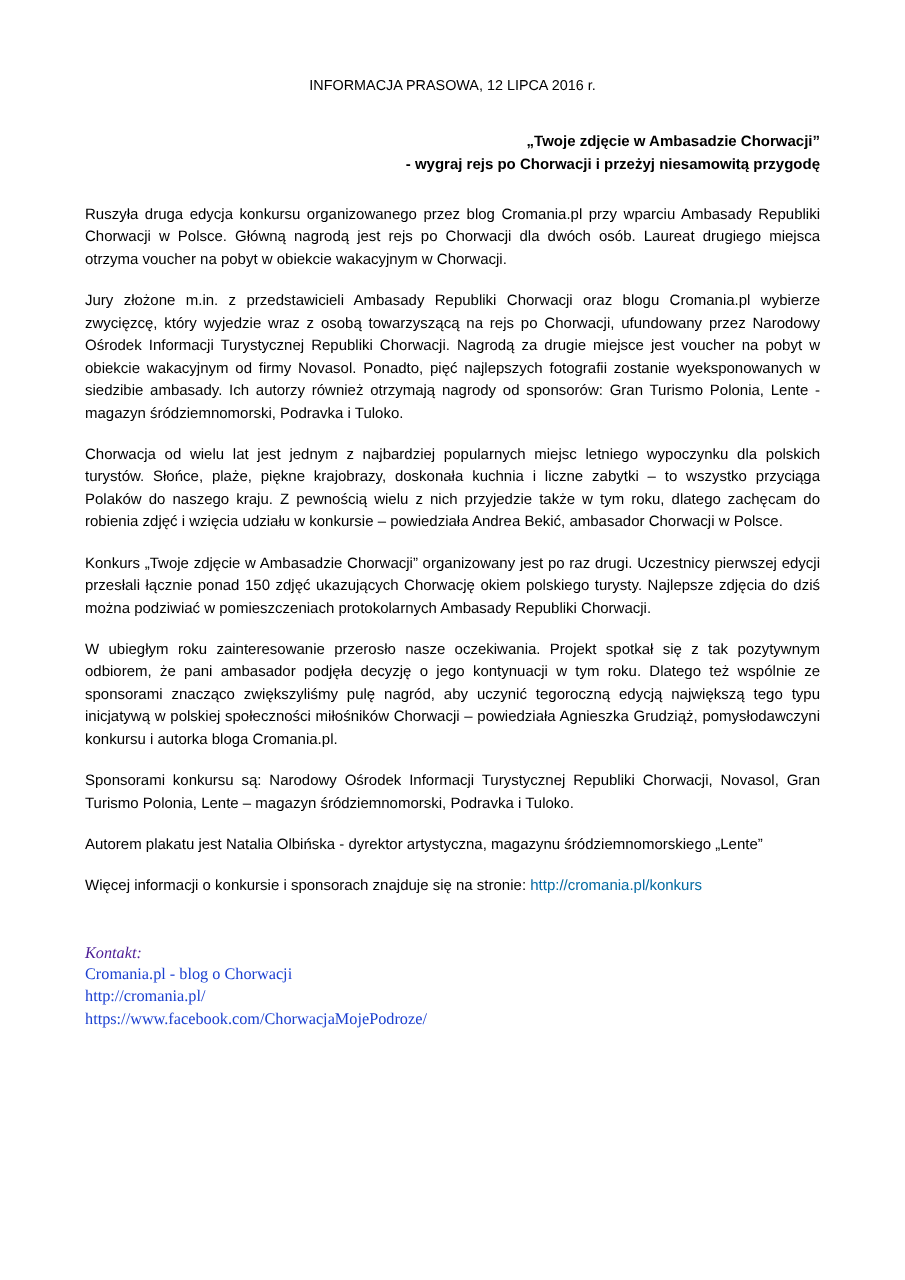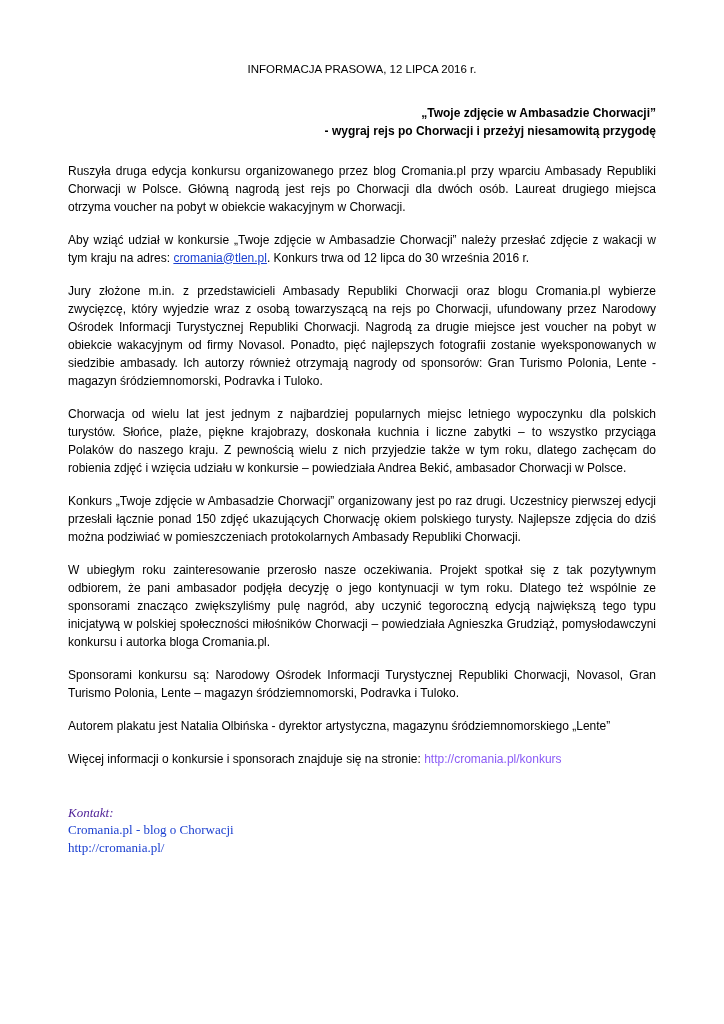--- a/index.html
+++ b/index.html
@@ -41,21 +41,21 @@
     text-align: justify;
   }
   p.bold {
     font-weight: normal;
   }
   a.link {
     color: #1a3fd0;
     text-decoration: underline;
   }
   a.link-plain {
-    color: #8b5cf6;
+    color: #0369a1;
     text-decoration: none;
   }
   .contact {
     margin-top: 36px;
     font-family: "Liberation Serif", serif;
     font-size: 13px;
     line-height: 1.38;
   }
   .contact .label {
     color: #4c1d95;
@@ -79,35 +79,35 @@
 
   <div class="header-line">INFORMACJA PRASOWA, 12 LIPCA 2016 r.</div>
 
   <div class="title-block">
     <div>„Twoje zdjęcie w Ambasadzie Chorwacji”</div>
     <div>- wygraj rejs po Chorwacji i przeżyj niesamowitą przygodę</div>
   </div>
 
   <p class="bold">Ruszyła druga edycja konkursu organizowanego przez blog Cromania.pl przy wparciu Ambasady Republiki Chorwacji w Polsce. Główną nagrodą jest rejs po Chorwacji dla dwóch osób. Laureat drugiego miejsca otrzyma voucher na pobyt w obiekcie wakacyjnym w Chorwacji.</p>
 
-  <p><span>Aby wziąć udział w konkursie „Twoje zdjęcie w Ambasadzie Chorwacji” należy przesłać zdjęcie z wakacji w tym kraju na adres: </span><a class="link" href="#">cromania@tlen.pl</a><span>. Konkurs trwa od 12 lipca do 30 września 2016 r.</span></p>
 
   <p>Jury złożone m.in. z przedstawicieli Ambasady Republiki Chorwacji oraz blogu Cromania.pl wybierze zwycięzcę, który wyjedzie wraz z osobą towarzyszącą na rejs po Chorwacji, ufundowany przez Narodowy Ośrodek Informacji Turystycznej Republiki  Chorwacji. Nagrodą za drugie miejsce jest voucher na pobyt w obiekcie wakacyjnym od firmy Novasol. Ponadto, pięć najlepszych fotografii zostanie wyeksponowanych w siedzibie ambasady. Ich autorzy również otrzymają nagrody od sponsorów: Gran Turismo Polonia, Lente - magazyn śródziemnomorski, Podravka i Tuloko.</p>
 
   <p><span class="italic">Chorwacja od wielu lat jest jednym z najbardziej popularnych miejsc letniego wypoczynku dla polskich turystów. Słońce, plaże, piękne krajobrazy, doskonała kuchnia i liczne zabytki – to wszystko przyciąga Polaków do naszego kraju. Z pewnością wielu z nich przyjedzie także w tym roku, dlatego zachęcam do robienia zdjęć i wzięcia udziału w konkursie</span><span> – powiedziała Andrea Bekić, ambasador Chorwacji w Polsce.</span></p>
 
   <p>Konkurs „Twoje zdjęcie w Ambasadzie Chorwacji” organizowany jest po raz drugi. Uczestnicy pierwszej edycji przesłali łącznie ponad 150 zdjęć ukazujących Chorwację okiem polskiego turysty. Najlepsze zdjęcia do dziś można podziwiać w pomieszczeniach protokolarnych Ambasady Republiki Chorwacji.</p>
 
   <p><span class="italic">W ubiegłym roku zainteresowanie przerosło nasze oczekiwania. Projekt spotkał się z tak pozytywnym odbiorem, że pani ambasador podjęła decyzję o jego kontynuacji w tym roku. Dlatego też wspólnie ze sponsorami znacząco zwiększyliśmy pulę nagród, aby uczynić tegoroczną edycją największą tego typu inicjatywą w polskiej społeczności miłośników Chorwacji</span><span> – powiedziała Agnieszka Grudziąż, pomysłodawczyni konkursu i autorka bloga Cromania.pl.</span></p>
 
   <p>Sponsorami konkursu są: Narodowy Ośrodek Informacji Turystycznej Republiki Chorwacji, Novasol, Gran Turismo Polonia, Lente – magazyn śródziemnomorski, Podravka i Tuloko.</p>
 
   <p>Autorem plakatu jest  Natalia Olbińska - dyrektor artystyczna, magazynu śródziemnomorskiego „Lente”</p>
 
   <p><span>Więcej informacji o konkursie i sponsorach znajduje się na stronie: </span><a class="link-plain" href="#">http://cromania.pl/konkurs</a></p>
 
   <div class="contact">
     <div class="label">Kontakt:</div>
     <div class="row noline">Cromania.pl - blog o Chorwacji</div>
     <div class="row noline">http://cromania.pl/</div>
+    <div class="row noline">https://www.facebook.com/ChorwacjaMojePodroze/</div>
   </div>
 
 </div>
 
 </body></html>

